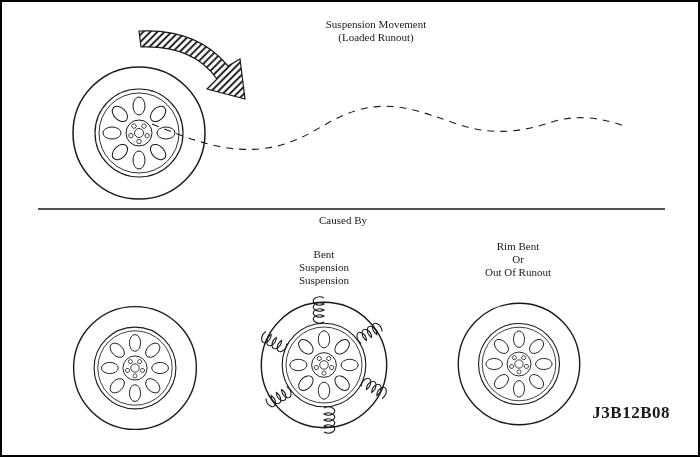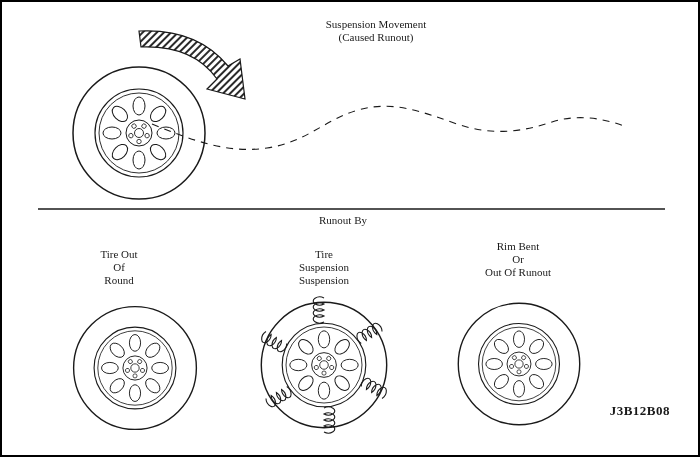--- a/index.html
+++ b/index.html
@@ -19,21 +19,21 @@
     transform:translateX(-50%);
     text-align:center;
     font-size:11px;
     line-height:13px;
     white-space:nowrap;
   }
   .figure-id {
     position:absolute;
     right:28px; top:401px;
     font-weight:bold;
-    font-size:13px;
+    font-size:17px;
     letter-spacing:0.5px;
   }
 </style>
 </head>
 <body>
 
 <div class="page">
 
   <svg class="diagram-svg" viewBox="0 0 696 453" aria-hidden="true">
     <defs>
@@ -86,33 +86,28 @@
       <use href="#spring" transform="rotate(210) translate(55 0)"></use>
       <use href="#spring" transform="rotate(270) translate(55 0)"></use>
       <use href="#spring" transform="rotate(330) translate(55 0)"></use>
     </g>
 
     <use href="#wheel" transform="translate(517 362) scale(0.92)"></use>
   </svg>
 
   <div class="label" style="left:374px; top:16px;">
     <div>Suspension Movement</div>
-    <div>(Caused Runout)</div>
+    <div>(Loaded Runout)</div>
   </div>
 
-  <div class="label" style="left:341px; top:212px;">Runout By</div>
+  <div class="label" style="left:341px; top:212px;">Caused By</div>
 
-  <div class="label" style="left:117px; top:246px;">
-    <div>Tire Out</div>
-    <div>Of</div>
-    <div>Round</div>
-  </div>
 
   <div class="label" style="left:322px; top:246px;">
-    <div>Tire</div>
+    <div>Bent</div>
     <div>Suspension</div>
     <div>Suspension</div>
   </div>
 
   <div class="label" style="left:516px; top:238px;">
     <div>Rim Bent</div>
     <div>Or</div>
     <div>Out Of Runout</div>
   </div>
 

